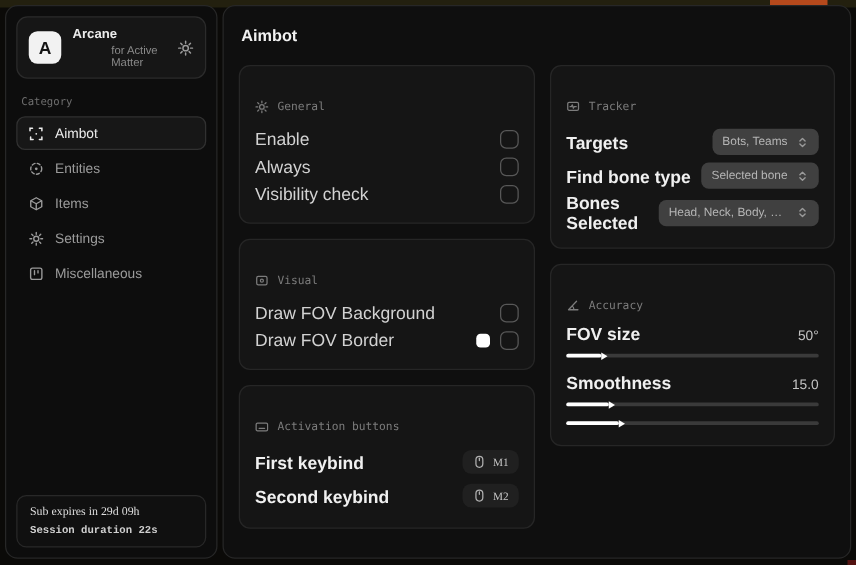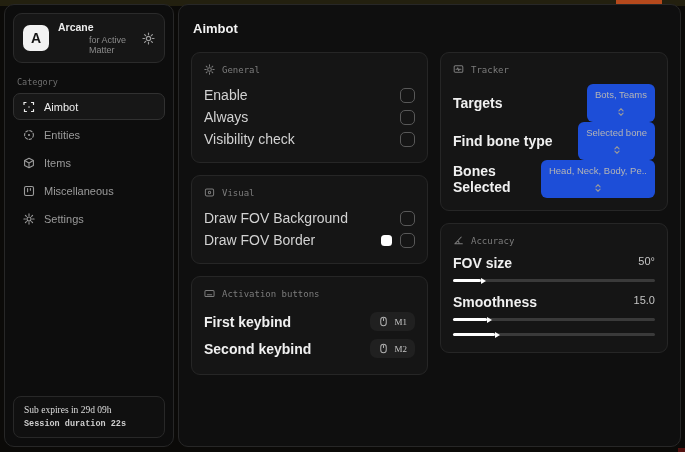--- a/index.html
+++ b/index.html
@@ -34,44 +34,44 @@
   .session-line { font-size:8.5px; font-weight:bold; color:#cfcfcf; margin-top:4px;font-family:Liberation Mono, monospace; }
 
   
   .main { position:absolute; left:178px; top:4px; width:503px; height:443px;
     background:#0f0f0f; border:1px solid #272727; border-radius:10px; padding:12px 12px; }
   .page-title { font-size:13px; font-weight:bold; color:#f2f2f2; margin:4px 2px 16px; }
   .cols { display:flex; gap:12px; align-items:flex-start; }
   .col-l { width:237px; }
   .col-r { flex:1; }
   .card { background:#151515; border:1px solid #262626; border-radius:9px;
-    padding:9px 12px 12px; margin-bottom:12px; }
+    padding:25px 12px 12px; margin-bottom:12px; }
   .card-header { display:flex; align-items:center; gap:7px; color:#7c7c7c;
     font-family:"DejaVu Sans Mono", monospace; font-size:9px; margin:2px 0 9px; }
   .card-header .icn { display:flex; color:#7c7c7c; }
   .row { display:flex; align-items:center; justify-content:space-between; min-height:22px; }
   .row-label { font-size:14px; color:#d2d2d2; }
   .row-label.strong { font-weight:bold; color:#f0f0f0; }
   .checkbox { width:15px; height:15px; border:1.5px solid #585858; border-radius:5px;
     background:transparent; cursor:pointer; flex-shrink:0; }
   .controls { display:flex; align-items:center; gap:8px; }
   .swatch { width:11px; height:11px; border-radius:3.5px; cursor:pointer; }
   .row-tall { min-height:27px; }
   .keybind { display:flex; align-items:center; gap:5px; background:#202020; border:none;
     border-radius:7px; padding:4px 8px; color:#c6c6c6; font-size:9px; cursor:pointer;
     font-family:Liberation Serif, serif; }
   .keybind .icn { display:flex; color:#b0b0b0; }
-  .dropdown { display:flex; align-items:center; gap:7px; background:#1d4ed8; border:none;
+  .dropdown { display:flex; align-items:center; gap:7px; background:#404040; border:none;
     border-radius:6px; padding:5px 8px; color:#b5b5b5; font-size:9.5px; cursor:pointer;
-    font-family:"Liberation Sans", sans-serif; white-space:nowrap; max-width:162px;flex-direction:column; }
+    font-family:"Liberation Sans", sans-serif; white-space:nowrap; max-width:162px; }
   .dropdown .icn { display:flex; color:#9a9a9a; flex-shrink:0; }
   .dropdown .dd-value { overflow:hidden; text-overflow:ellipsis; }
   .slider-group { margin-bottom:12px; }
   .slider-group:last-child { margin-bottom:4px; }
-  .slider-head { display:flex; align-items:flex-start; justify-content:space-between; }
+  .slider-head { display:flex; align-items:flex-end; justify-content:space-between; }
   .slider-value { font-size:11px; color:#c4c4c4; }
   .slider-track { position:relative; margin-top:8px; height:3px; background:#3a3a3a;
     border-radius:2px; cursor:pointer; }
   .slider-fill { position:absolute; left:0; top:0; height:3px; background:#ffffff;
     border-radius:2px; }
   .slider-thumb { position:absolute; right:-5px; top:50%; transform:translateY(-50%);
     width:0; height:0; border-left:5px solid #ffffff; border-top:3.5px solid transparent;
     border-bottom:3.5px solid transparent; cursor:grab; }
 </style>
 </head>
@@ -125,35 +125,35 @@
           <path d="M6 1.2 10.4 3.6v4.8L6 10.8 1.6 8.4V3.6z"></path>
           <path d="M1.6 3.6 6 6l4.4-2.4M6 6v4.8"></path>
         </svg>
       </span>
       <span>Items</span>
     </div>
 
     <div class="nav-item">
       <span class="icn">
         <svg width="12" height="12" viewBox="0 0 12 12" fill="none" stroke="currentColor" stroke-width="1.1" stroke-linecap="round">
+          <circle cx="6" cy="6" r="2"></circle>
+          <path d="M6 .9v1.5M6 9.6v1.5M.9 6h1.5M9.6 6h1.5M2.4 2.4l1 1M8.6 8.6l1 1M9.6 2.4l-1 1M3.4 8.6l-1 1"></path>
+        </svg>
+      </span>
+      <span>Settings</span>
+    </div>
+
+    <div class="nav-item">
+      <span class="icn">
+        <svg width="12" height="12" viewBox="0 0 12 12" fill="none" stroke="currentColor" stroke-width="1.1" stroke-linecap="round">
           <rect x="1.5" y="1.5" width="9" height="9" rx="1.5"></rect>
           <path d="M4.6 3.5v3.2M7.4 3.5v1.8"></path>
         </svg>
       </span>
       <span>Miscellaneous</span>
-    </div>
-
-    <div class="nav-item">
-      <span class="icn">
-        <svg width="12" height="12" viewBox="0 0 12 12" fill="none" stroke="currentColor" stroke-width="1.1" stroke-linecap="round">
-          <circle cx="6" cy="6" r="2"></circle>
-          <path d="M6 .9v1.5M6 9.6v1.5M.9 6h1.5M9.6 6h1.5M2.4 2.4l1 1M8.6 8.6l1 1M9.6 2.4l-1 1M3.4 8.6l-1 1"></path>
-        </svg>
-      </span>
-      <span>Settings</span>
     </div>
 
     <div class="sidebar-footer">
       <div class="sub-line">Sub expires in 29d 09h</div>
       <div class="session-line">Session duration 22s</div>
     </div>
   </div>
 
   <div class="main">
     <div class="page-title">Aimbot</div>

